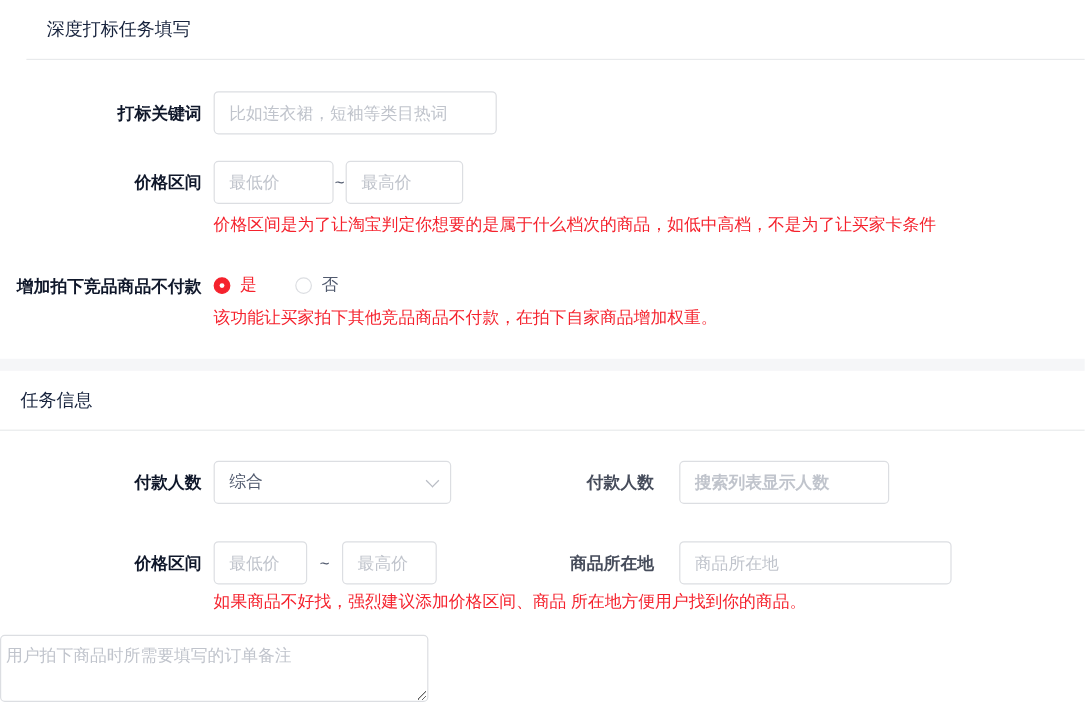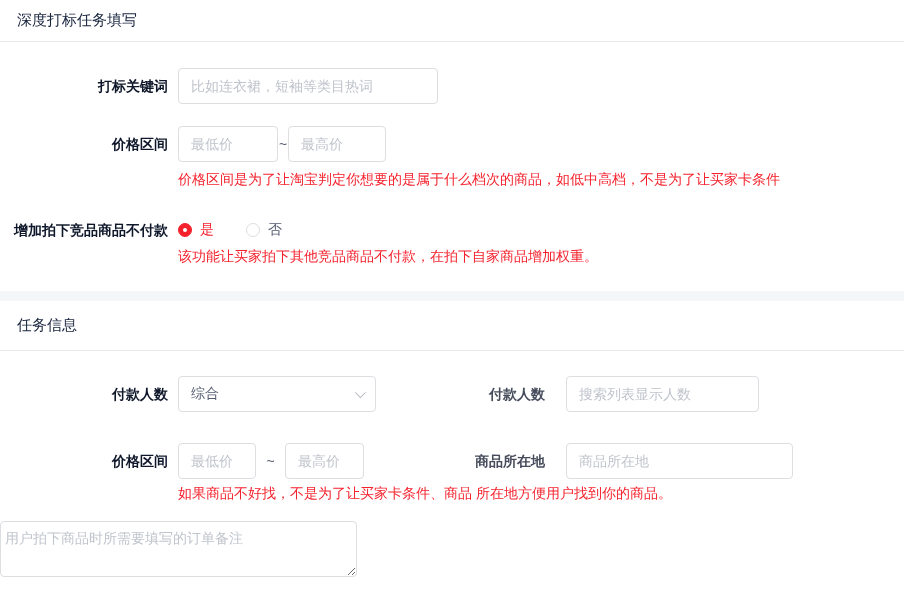--- a/index.html
+++ b/index.html
@@ -9,21 +9,21 @@
     background: #ffffff;
     font-family: "Liberation Sans", "DejaVu Sans", sans-serif;
     overflow: hidden;
   }
   .section-header {
     display: flex; align-items: center;
     padding: 0 17px;
     border-bottom: 1px solid #e8eaec;
     font-size: 15px; color: #17233d;
   }
-  .section-header.h1 { height: 42px; }
+  .section-header.h1 { height: 50px; margin-left: 22px; }
   .section-header.h2 { height: 50px; }
   .band {
     height: 10px; background: #f5f6f8;
   }
   .form-row {
     display: flex; align-items: center;
   }
   .form-row.top-align { align-items: flex-start; }
   .f-label {
     width: 168px; flex-shrink: 0;
@@ -117,21 +117,21 @@
 </head>
 <body>
 
 <div>
   <div class="section-header h1">
     <span>深度打标任务填写</span>
   </div>
 
   <div class="form-row" id="row-keyword">
     <div class="f-label">打标关键词</div>
-    <input class="txt-input" style="width: 260px;" placeholder="比如连衣裙，短袖等类目热词">
+    <input class="txt-input" style="width: 236px;" placeholder="比如连衣裙，短袖等类目热词">
   </div>
 
   <div class="form-row" id="row-price1">
     <div class="f-label">价格区间</div>
     <input class="txt-input" style="width: 100px;" placeholder="最低价">
     <span class="tilde" style="width:10px">~</span>
     <input class="txt-input" style="width: 98px;" placeholder="最高价">
   </div>
   <div class="hint" id="hint-price1">价格区间是为了让淘宝判定你想要的是属于什么档次的商品，如低中高档，不是为了让买家卡条件</div>
 
@@ -159,29 +159,29 @@
     <span>任务信息</span>
   </div>
 
   <div class="form-row" id="row-sort">
     <div class="f-label">付款人数</div>
     <div class="select-box">
       <span class="select-value">综合</span>
       <span class="chevron"></span>
     </div>
     <div class="right-label" style="width:169px">付款人数</div>
-    <input class="txt-input" style="width: 193px;" placeholder="搜索列表显示人数">
+    <input class="txt-input" style="width: 175px; font-weight: bold;" placeholder="搜索列表显示人数">
   </div>
 
   <div class="form-row" id="row-price2">
     <div class="f-label">价格区间</div>
     <input class="txt-input" style="width: 78px;" placeholder="最低价">
     <span class="tilde" style="width:29px">~</span>
     <input class="txt-input" style="width: 79px;" placeholder="最高价">
     <div class="right-label" style="width:181px">商品所在地</div>
     <input class="txt-input" style="width: 227px;" placeholder="商品所在地">
   </div>
-  <div class="hint" id="hint-price2">如果商品不好找，不是为了让买家卡条件、商品 所在地方便用户找到你的商品。</div>
+  <div class="hint" id="hint-price2">如果商品不好找，强烈建议添加价格区间、商品 所在地方便用户找到你的商品。</div>
 
   <div class="form-row top-align" id="row-note">
     <textarea class="note-area" placeholder="用户拍下商品时所需要填写的订单备注" style=""></textarea>
   </div>
 </div>
 
 </body></html>

